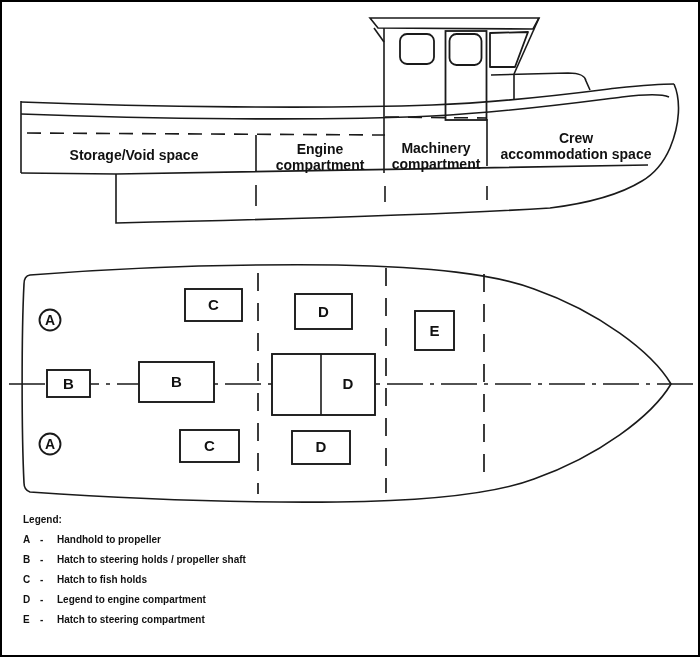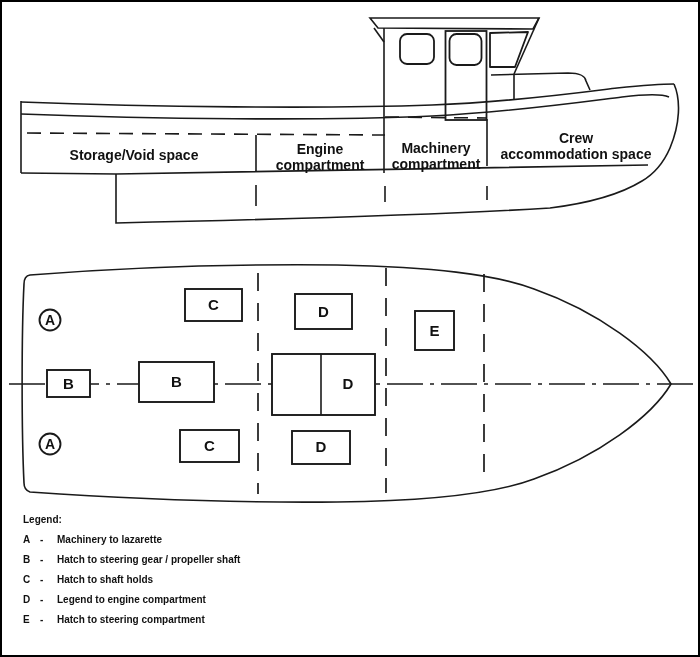--- a/index.html
+++ b/index.html
@@ -135,27 +135,27 @@
       <g>
         <rect class="box" x="413" y="309" width="39" height="39"></rect>
         <text class="mk" x="432.5" y="333.5" text-anchor="middle">E</text>
       </g>
     </g>
   </svg>
 
   <div class="legend">
     <div class="legend-title">Legend:</div>
     <div class="legend-item">
-      <span class="k">A</span><span class="s">-</span><span class="t">Machinery to lazarette</span>
+      <span class="k">A</span><span class="s">-</span><span class="t">Handhold to propeller</span>
     </div>
     <div class="legend-item">
-      <span class="k">B</span><span class="s">-</span><span class="t">Hatch to steering gear / propeller shaft</span>
+      <span class="k">B</span><span class="s">-</span><span class="t">Hatch to steering holds / propeller shaft</span>
     </div>
     <div class="legend-item">
-      <span class="k">C</span><span class="s">-</span><span class="t">Hatch to shaft holds</span>
+      <span class="k">C</span><span class="s">-</span><span class="t">Hatch to fish holds</span>
     </div>
     <div class="legend-item">
       <span class="k">D</span><span class="s">-</span><span class="t">Legend to engine compartment</span>
     </div>
     <div class="legend-item">
       <span class="k">E</span><span class="s">-</span><span class="t">Hatch to steering compartment</span>
     </div>
   </div>
 
 </div>

